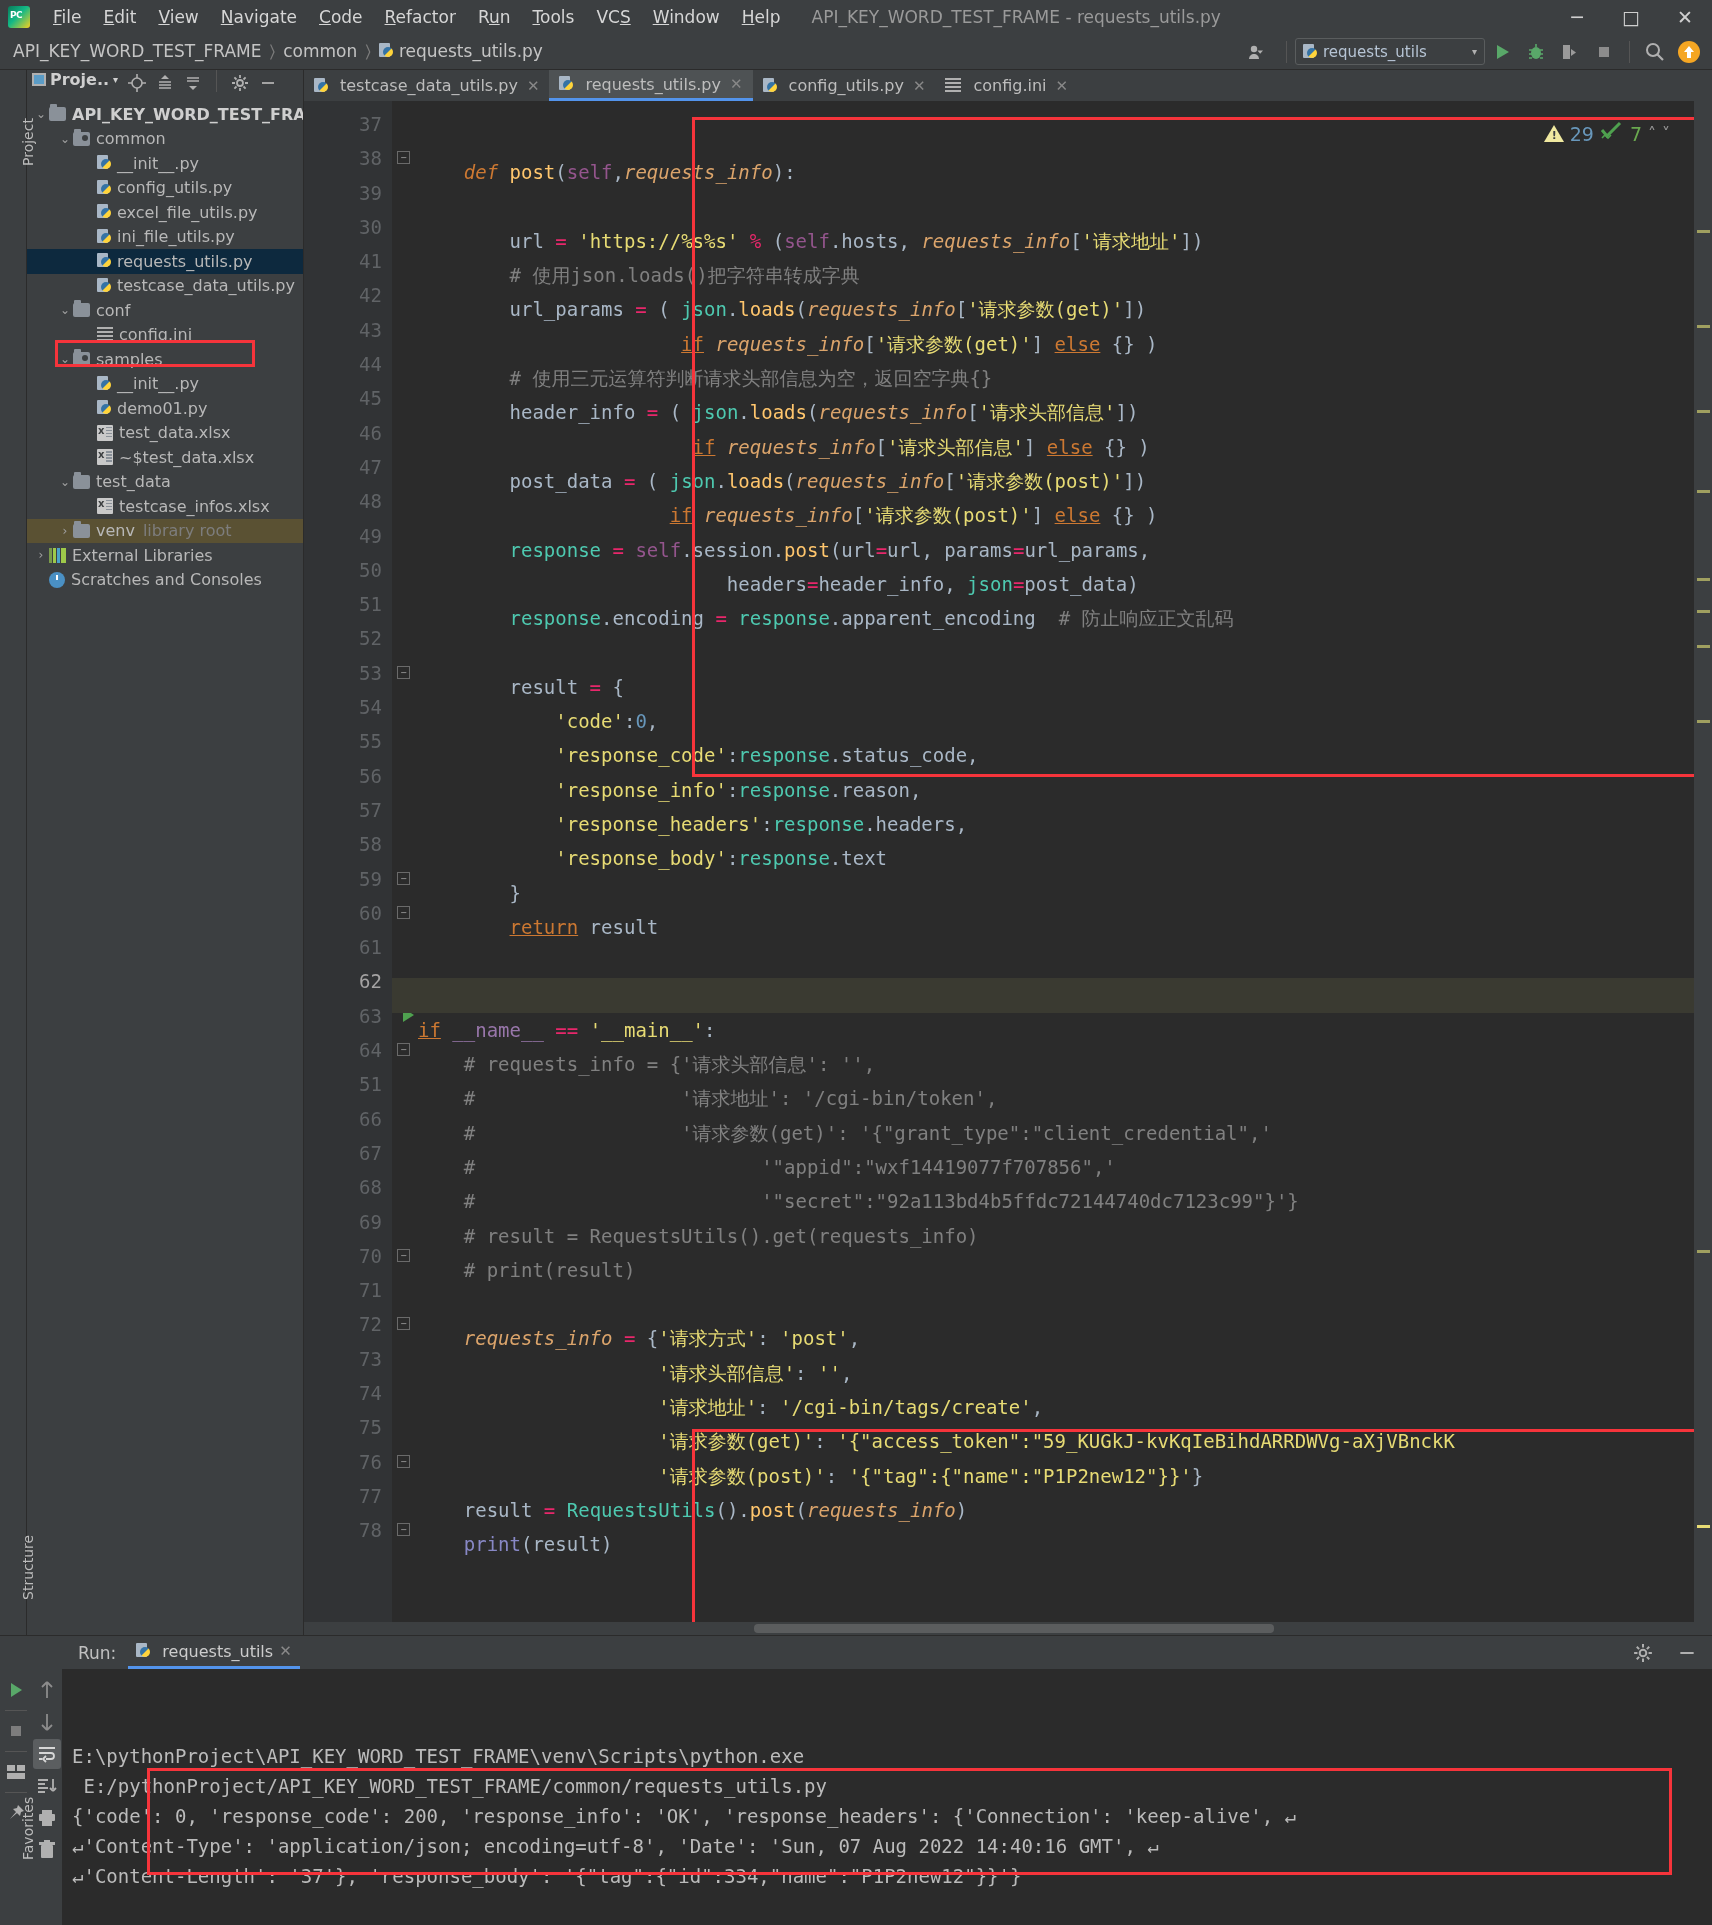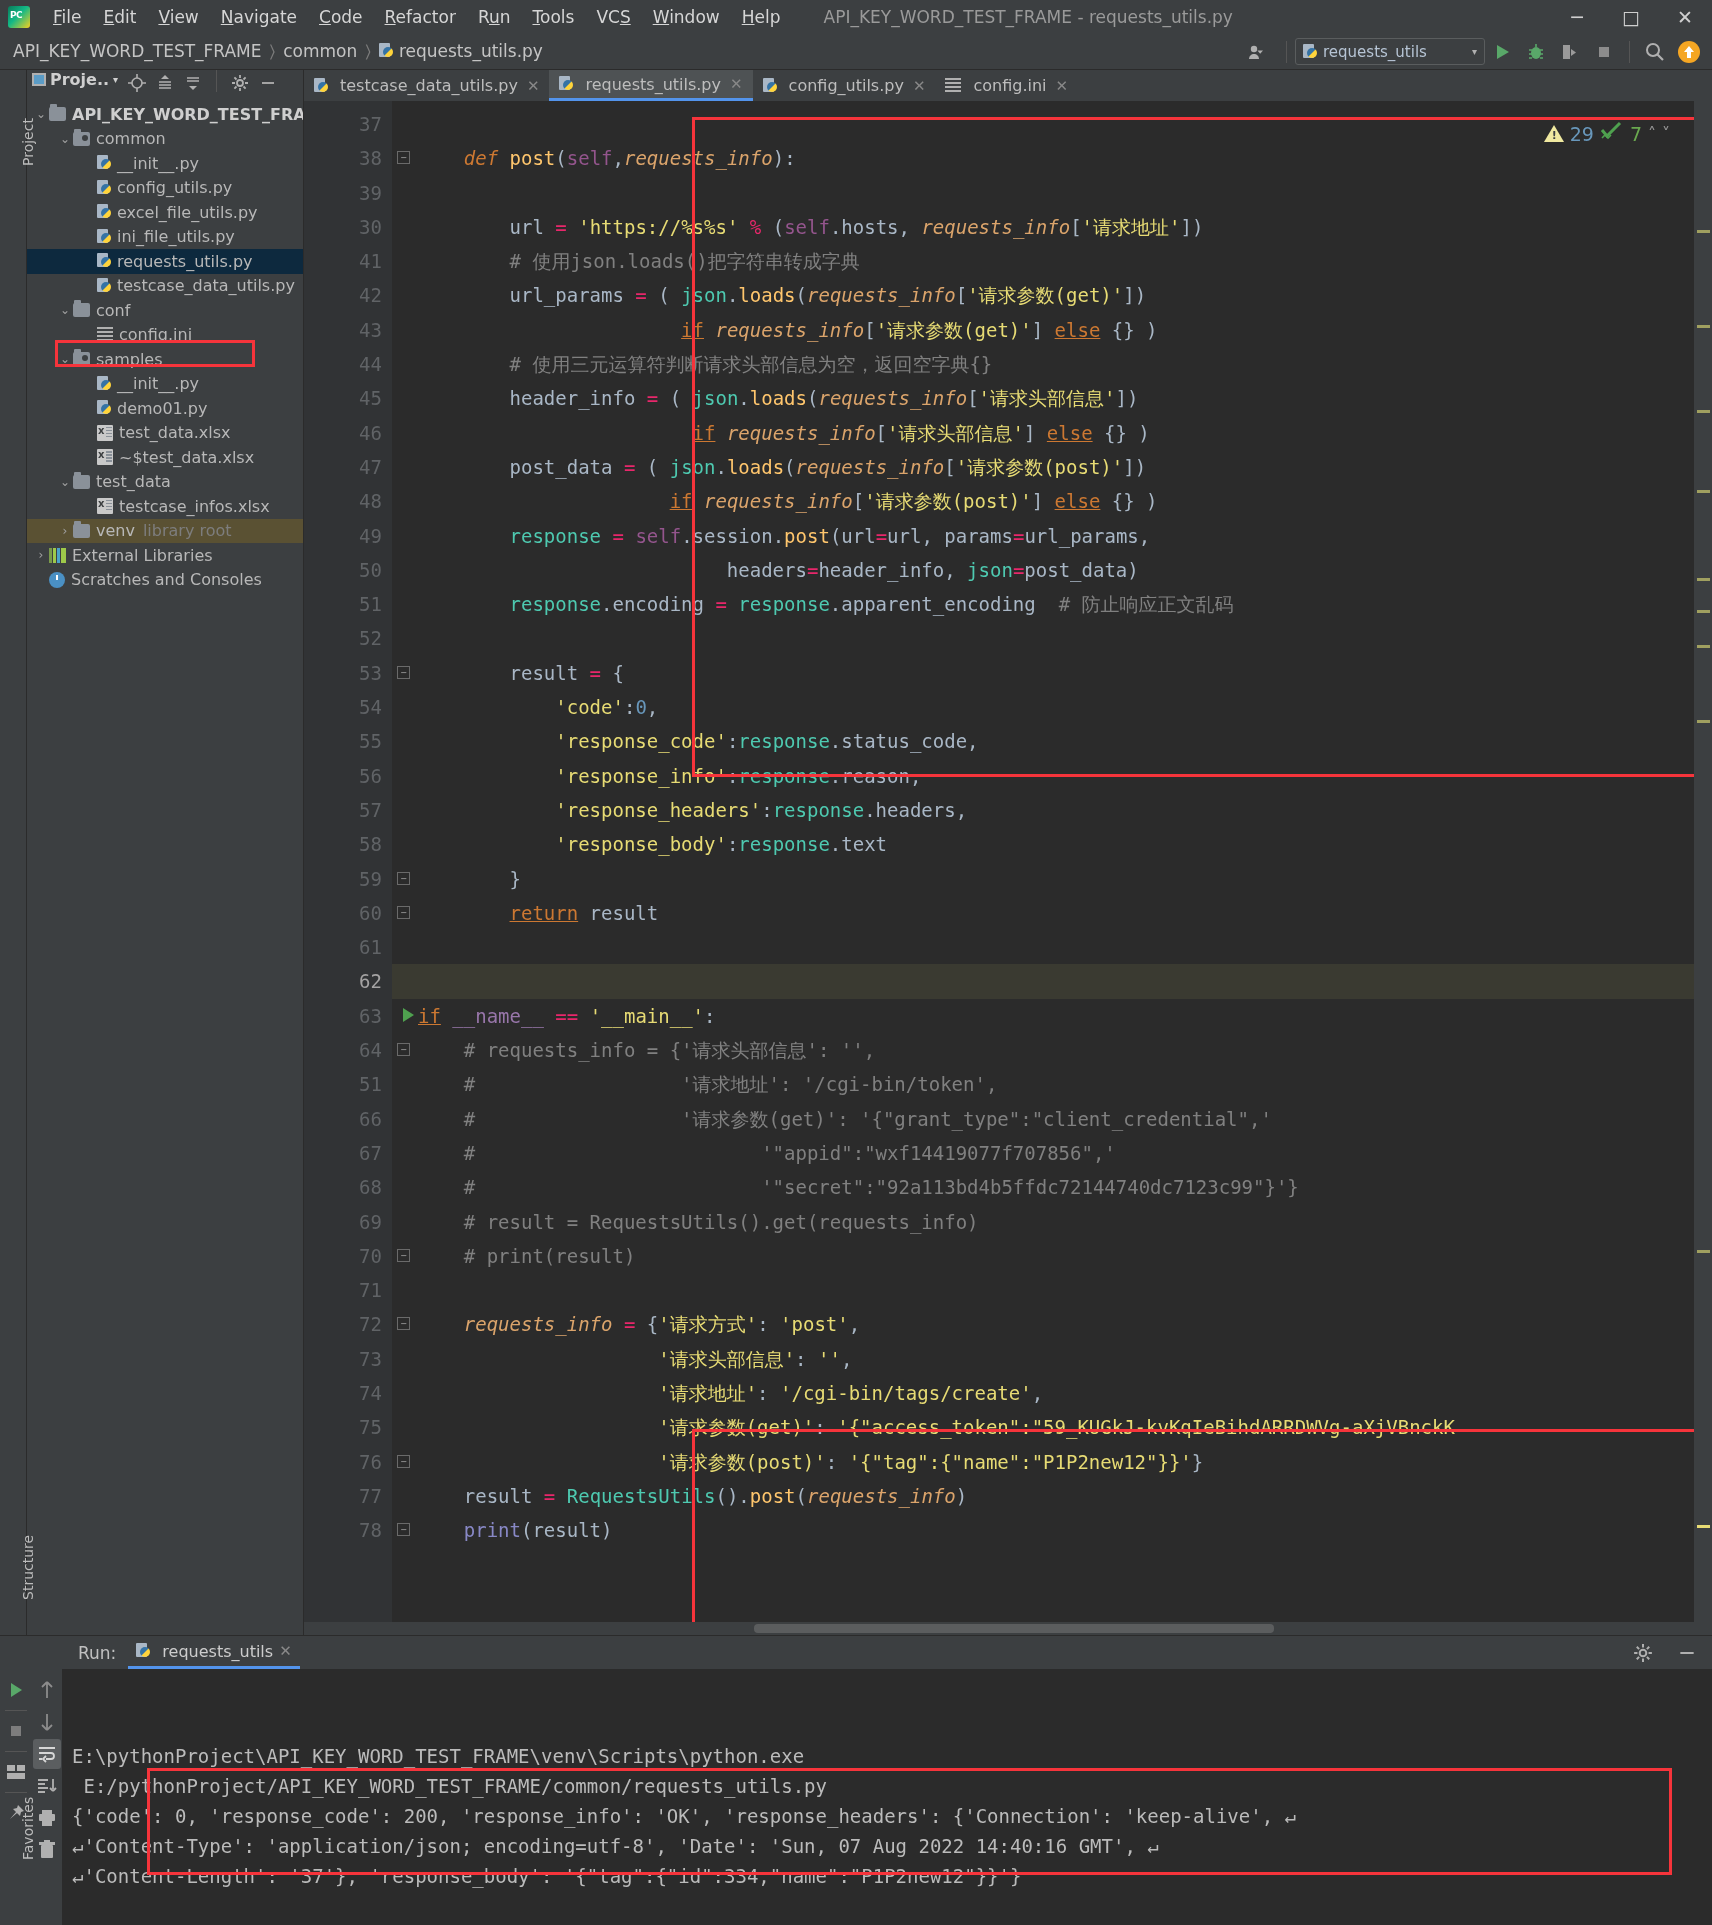--- a/index.html
+++ b/index.html
@@ -25,21 +25,21 @@
   .logo::after {
     content: "PC"; position: absolute; left: 2px; top: 4px;
     font-size: 9px; font-weight: bold; color: #ffffff;
     letter-spacing: -0.5px;
   }
   .menu-item {
     font-size: 17px; color: #d6d6d6; padding: 3px 11px; white-space: nowrap;
   }
   .menu-item u { text-decoration: underline; }
   .win-title {
-    font-size: 17px; color: #9a9a9a; margin-left: 32px; white-space: nowrap;
+    font-size: 17px; color: #9a9a9a; margin-left: 20px; white-space: nowrap;
   }
   .win-buttons { position: absolute; right: 0; top: 0; height: 33px; display: flex; align-items: center; }
   .win-btn { width: 54px; height: 33px; display: flex; align-items: center; justify-content: center; color: #cfcfcf; font-size: 19px; }
 
   
   .navbar {
     height: 37px; background: #3c3f41; display: flex; align-items: center;
     border-bottom: 1px solid #2b2b2b; flex: none; position: relative;
   }
   .crumb { font-size: 17px; color: #c4c4c4; padding: 0 3px; white-space: nowrap; display: flex; align-items: center; }
@@ -131,21 +131,21 @@
     text-align: right; padding-top: 6px;
   }
   .gline { height: 34.3px; line-height: 34.3px; padding-right: 10px; position: relative; }
   .gline.cur { color: #a4a3a3; }
   .fold { position: absolute; right: -18px; top: 10px; width: 13px; height: 13px;
     border: 1px solid #6a6a6a; color: #9a9a9a; font-size: 10px; line-height: 11px; text-align: center; }
   .runarrow { position:absolute; right:-22px; top:9px; width:0;height:0;
     border-left:11px solid #4fa14f;border-top:7px solid transparent;border-bottom:7px solid transparent;}
 
   .code {
-    flex: 1; position: relative; padding-top: 6px; overflow: hidden;
+    flex: 1; position: relative; padding-top: 20px; overflow: hidden;
     font-family: "DejaVu Sans Mono", monospace; font-size: 19px;
     white-space: pre; color: #a9b7c6;
   }
   .cline { height: 34.3px; line-height: 34.3px; padding-left: 26px; }
   .cline.cur { background: #3a3a31; }
   .kw { color: #cc7832; text-decoration: underline; }
   .def { color: #cc7832; font-style: italic; }
   .slf { color: #94558d; }
   .par { color: #dba46b; font-style: italic; }
   .stry { color: #e7db74; }

